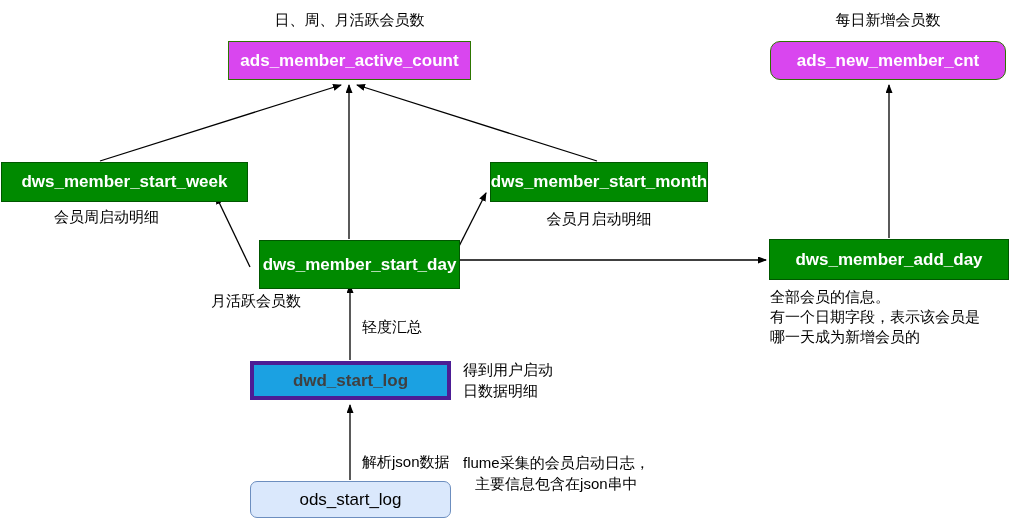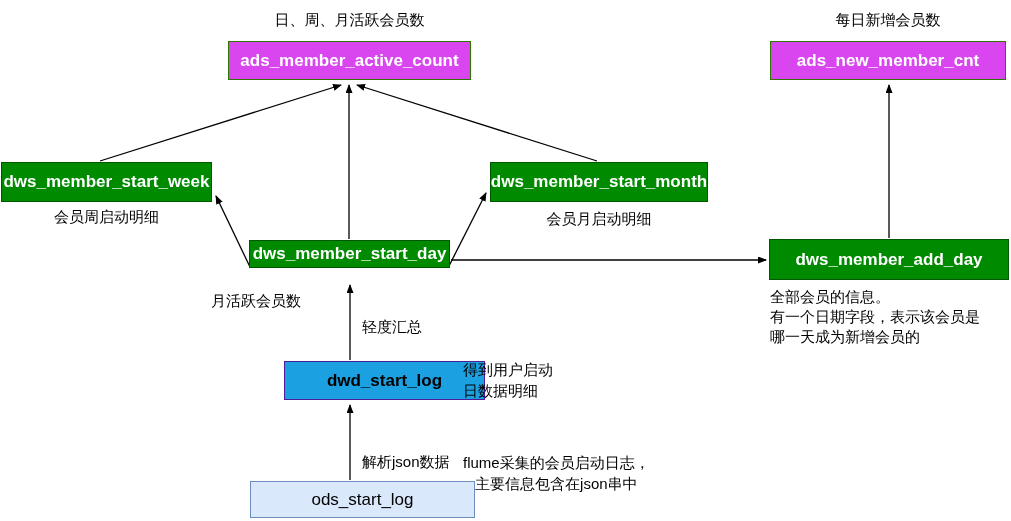--- a/index.html
+++ b/index.html
@@ -16,21 +16,21 @@
     position: absolute;
     display: flex;
     align-items: center;
     justify-content: center;
     font-size: 17px;
     font-weight: bold;
     white-space: nowrap;
   }
   .node-ads { background: #d946ef; border: 1px solid #2d7600; color: #ffffff; }
   .node-dws { background: #008a00; border: 1px solid #005700; color: #ffffff; }
-  .node-dwd { background: #1ba1e2; border: 1px solid #4c1d95; color: #000000; margin-left: 34px; }
+  .node-dwd { background: #1ba1e2; border: 4px solid #4c1d95; color: #404040; }
   .node-ods { background: #dae8fc; border: 1px solid #6c8ebf; color: #000000; font-weight: normal; }
 
   .lbl {
     position: absolute;
     color: #000000;
     font-size: 15px;
     white-space: nowrap;
   }
   .lbl.center { text-align: center; }
   .multiline div { line-height: 21px; }
@@ -66,45 +66,45 @@
     <line x1="350" y1="480" x2="350" y2="405" marker-end="url(#arrow)"></line>
   </svg>
 
   <div class="lbl center" style="left:218px; top:11px; width:263px;">日、周、月活跃会员数</div>
   <div class="lbl center" style="left:760px; top:11px; width:256px;">每日新增会员数</div>
 
   <div class="node node-ads" style="left:228px; top:41px; width:243px; height:39px;">
     <span>ads_member_active_count</span>
   </div>
 
-  <div class="node node-ads" style="left:770px; top:41px; width:236px; height:39px;">
+  <div class="node node-ads" style="left:770px; top:41px; width:236px; height:39px;border-radius:10px;">
     <span>ads_new_member_cnt</span>
   </div>
 
-  <div class="node node-dws" style="left:1px; top:162px; width:211px; height:40px;">
+  <div class="node node-dws" style="left:1px; top:162px; width:247px; height:40px;">
     <span>dws_member_start_week</span>
   </div>
 
   <div class="node node-dws" style="left:490px; top:162px; width:218px; height:40px;">
     <span>dws_member_start_month</span>
   </div>
 
-  <div class="node node-dws" style="left:249px; top:240px; width:201px; height:28px;">
+  <div class="node node-dws" style="left:259px; top:240px; width:201px; height:49px;">
     <span>dws_member_start_day</span>
   </div>
 
   <div class="node node-dws" style="left:769px; top:239px; width:240px; height:41px;">
     <span>dws_member_add_day</span>
   </div>
 
   <div class="node node-dwd" style="left:250px; top:361px; width:201px; height:39px;">
     <span>dwd_start_log</span>
   </div>
 
-  <div class="node node-ods" style="left:250px; top:481px; width:225px; height:37px;">
+  <div class="node node-ods" style="left:250px; top:481px; width:201px; height:37px;border-radius:7px;">
     <span>ods_start_log</span>
   </div>
 
   <div class="lbl center" style="left:1px; top:208px; width:211px;">会员周启动明细</div>
 
   <div class="lbl center" style="left:490px; top:210px; width:218px;">会员月启动明细</div>
 
   <div class="lbl" style="left:211px; top:292px;">月活跃会员数</div>
 
   <div class="lbl multiline cap-add" style="left:770px; top:287px;">

